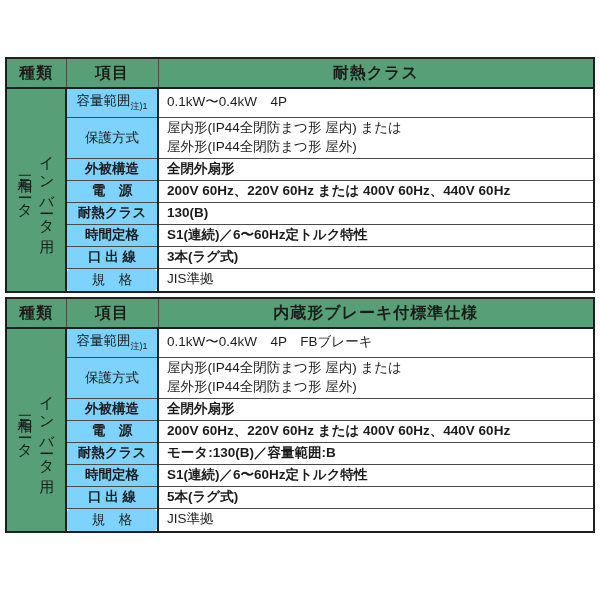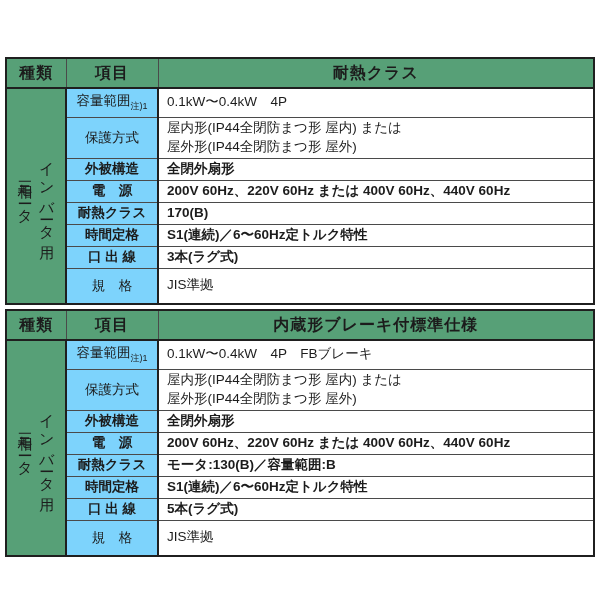--- a/index.html
+++ b/index.html
@@ -71,21 +71,21 @@
     text-align: left;
     vertical-align: middle;
     padding: 1px 8px 1px 8px;
     line-height: 1.4;
     white-space: nowrap;
   }
 
   tr.r-cap td { height: 29px; }
   tr.r-two td { height: 41px; }
   tr.r-std td { height: 22px; font-weight: bold; }
-  tr.r-last td { height: 36px; }
+  tr.r-last td { height: 24px; border-radius: 7px; }
 </style>
 </head>
 <body>
 
 <div class="page">
   <div class="tables">
 
     <table class="spec-table">
       <colgroup>
           <col class="c-kind">
@@ -118,21 +118,21 @@
       <tr class="r-std">
         <td class="label-cell">外被構造</td>
         <td class="value-cell">全閉外扇形</td>
       </tr>
       <tr class="r-std">
         <td class="label-cell">電　源</td>
         <td class="value-cell">200V 60Hz、220V 60Hz または 400V 60Hz、440V 60Hz</td>
       </tr>
       <tr class="r-std">
         <td class="label-cell">耐熱クラス</td>
-        <td class="value-cell">170(B)</td>
+        <td class="value-cell">130(B)</td>
       </tr>
       <tr class="r-std">
         <td class="label-cell">時間定格</td>
         <td class="value-cell">S1(連続)／6〜60Hz定トルク特性</td>
       </tr>
       <tr class="r-std">
         <td class="label-cell">口 出 線</td>
         <td class="value-cell">3本(ラグ式)</td>
       </tr>
       <tr class="r-last">

